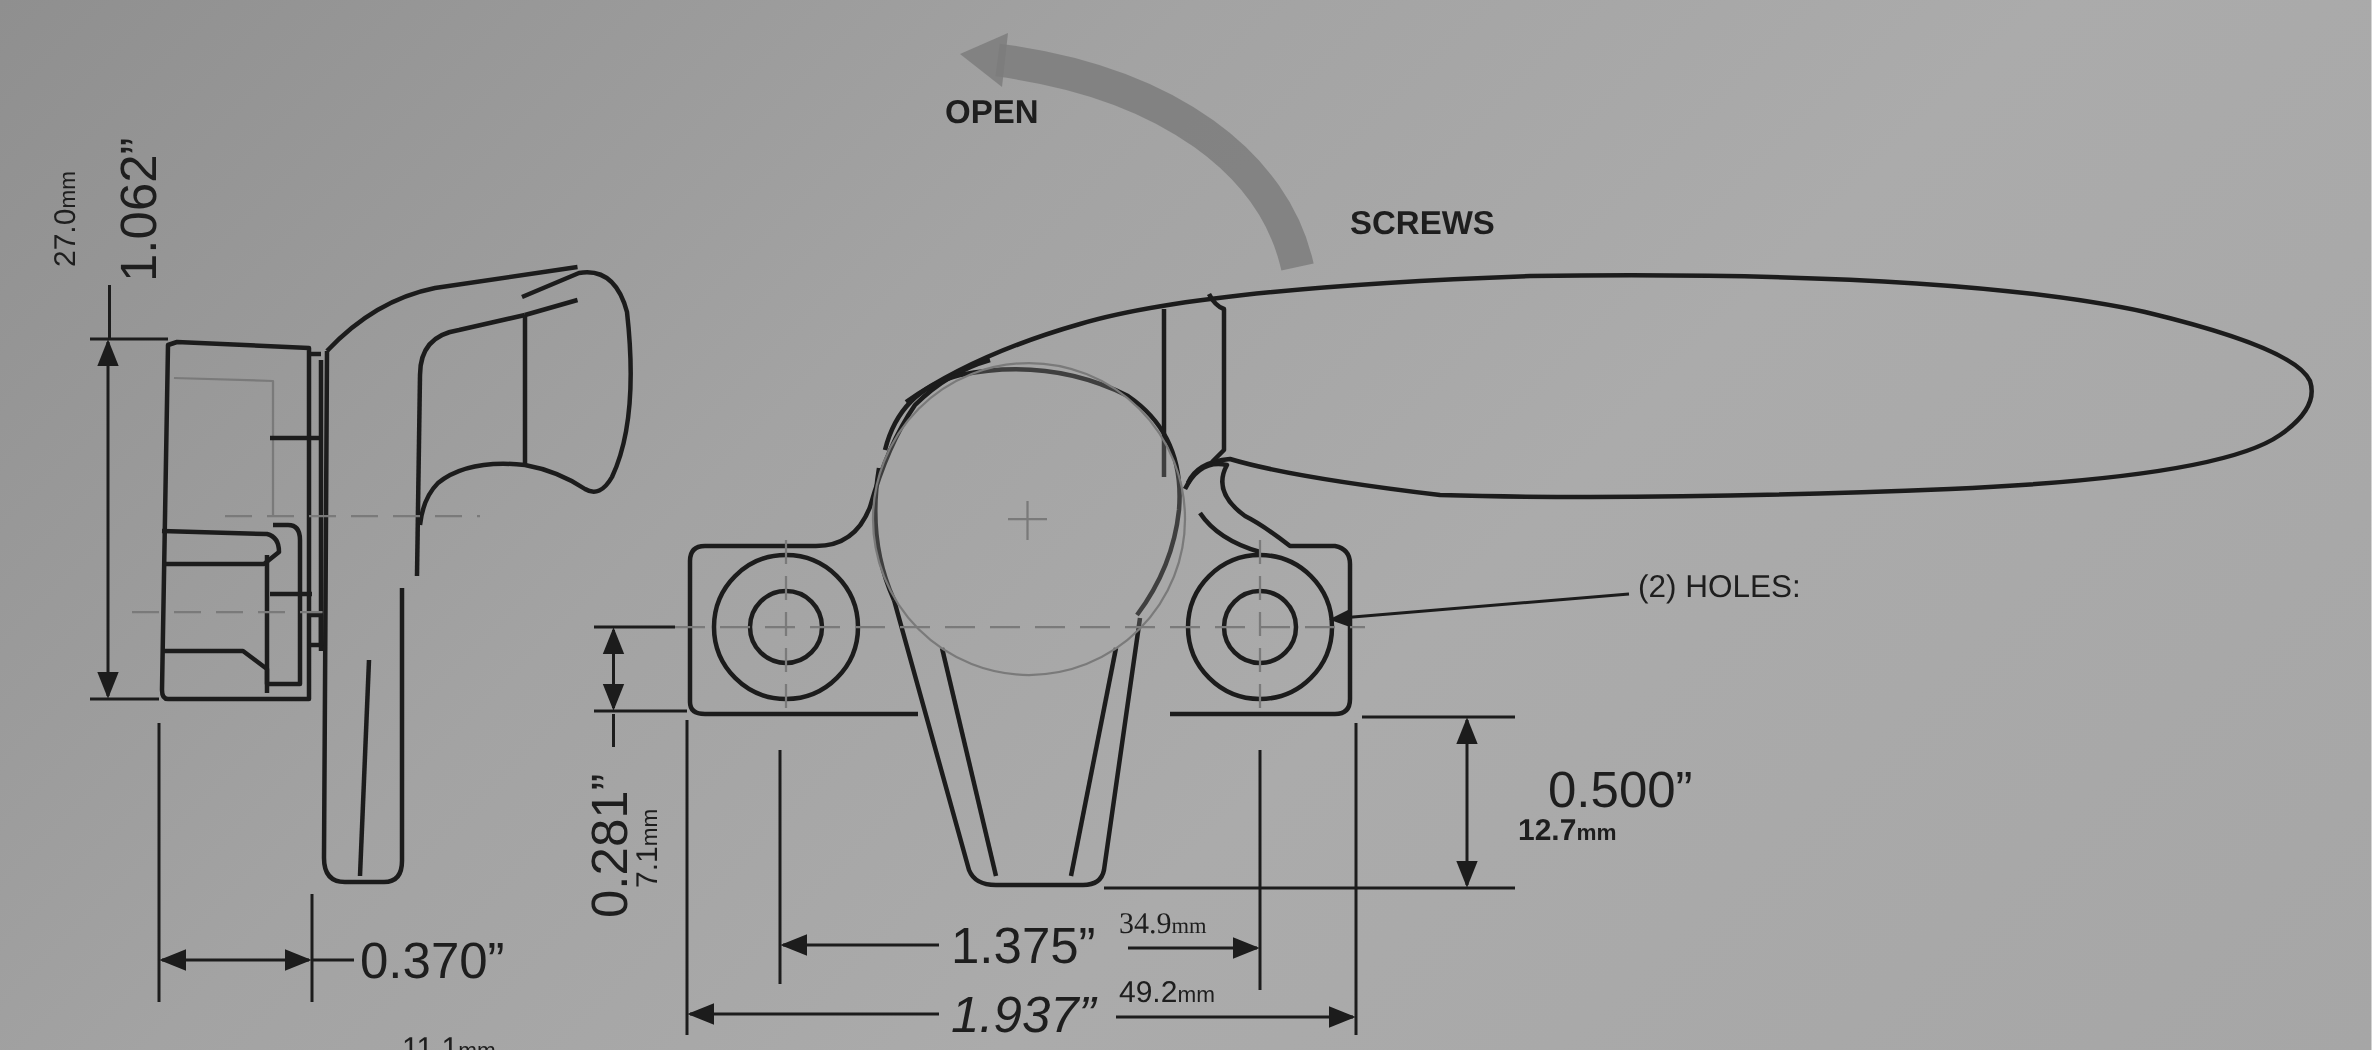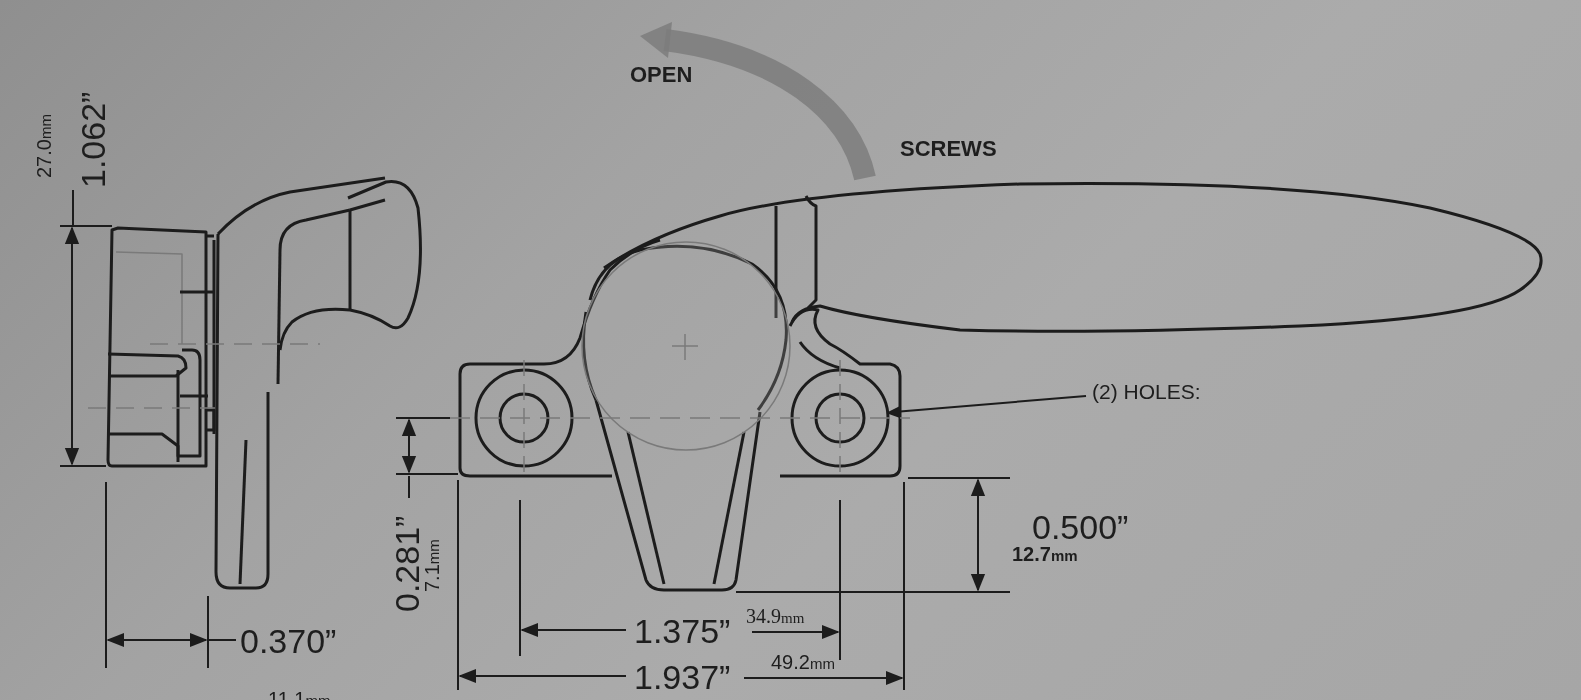--- a/index.html
+++ b/index.html
@@ -169,16 +169,16 @@
 <div class="lbl big" style="left:992px; top:510px;margin-left:40px;">0.500”</div>
 <div class="lbl" style="left:1012px; top:544px;font-weight:bold;">
   <span class="mm-big">12.7</span><span class="mm">mm</span>
 </div>
 
 <div class="lbl big" style="left:634px; top:614px;">1.375”</div>
 <div class="lbl" style="left:746px; top:606px;font-family:Liberation Serif, serif;">
   <span class="mm-big">34.9</span><span class="mm">mm</span>
 </div>
 
-<div class="lbl big" style="left:634px; top:660px;">1.937”</div>
-<div class="lbl" style="left:746px; top:652px;margin-left:25px;">
+<div class="lbl big" style="left:634px; top:660px;font-style:italic;">1.937”</div>
+<div class="lbl" style="left:746px; top:652px;">
   <span class="mm-big">49.2</span><span class="mm">mm</span>
 </div>
 
 </body></html>

